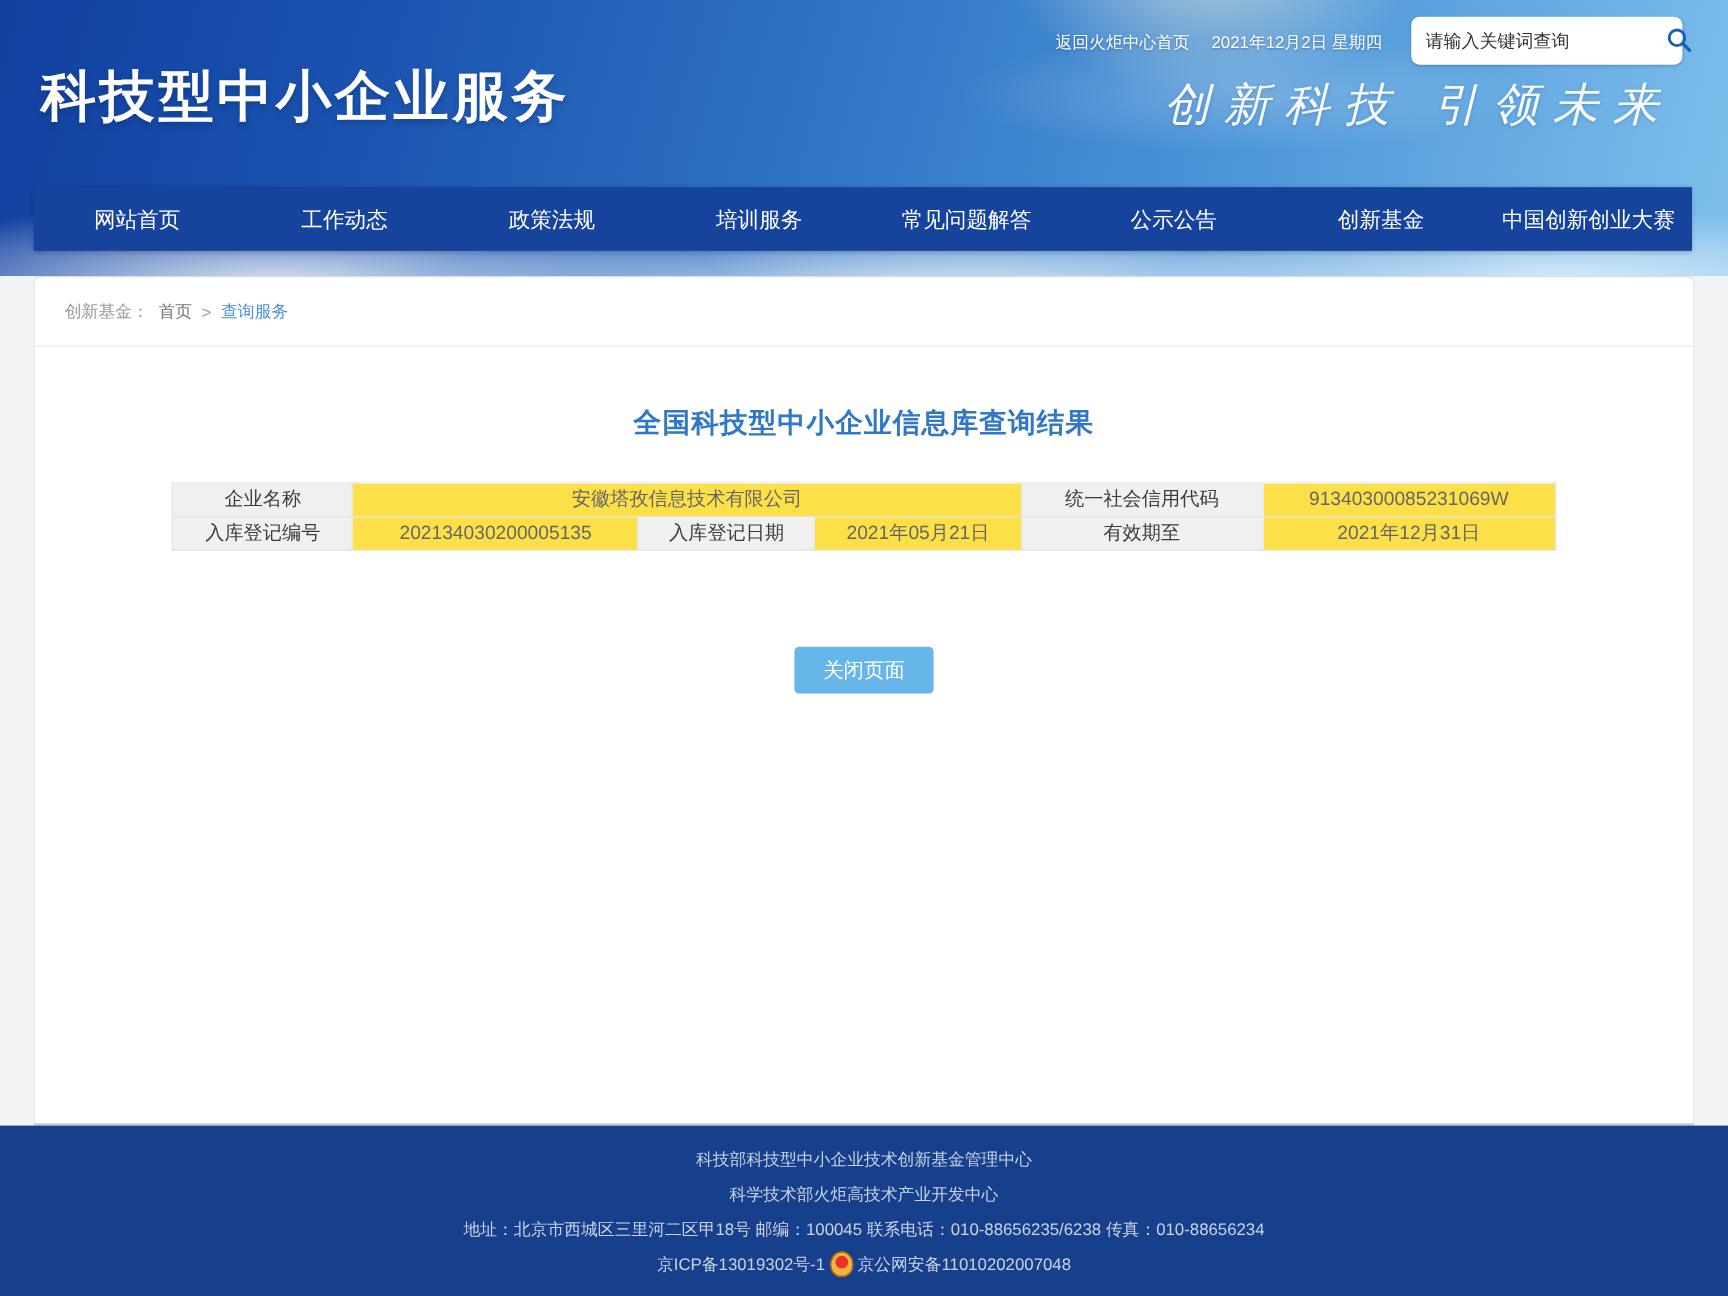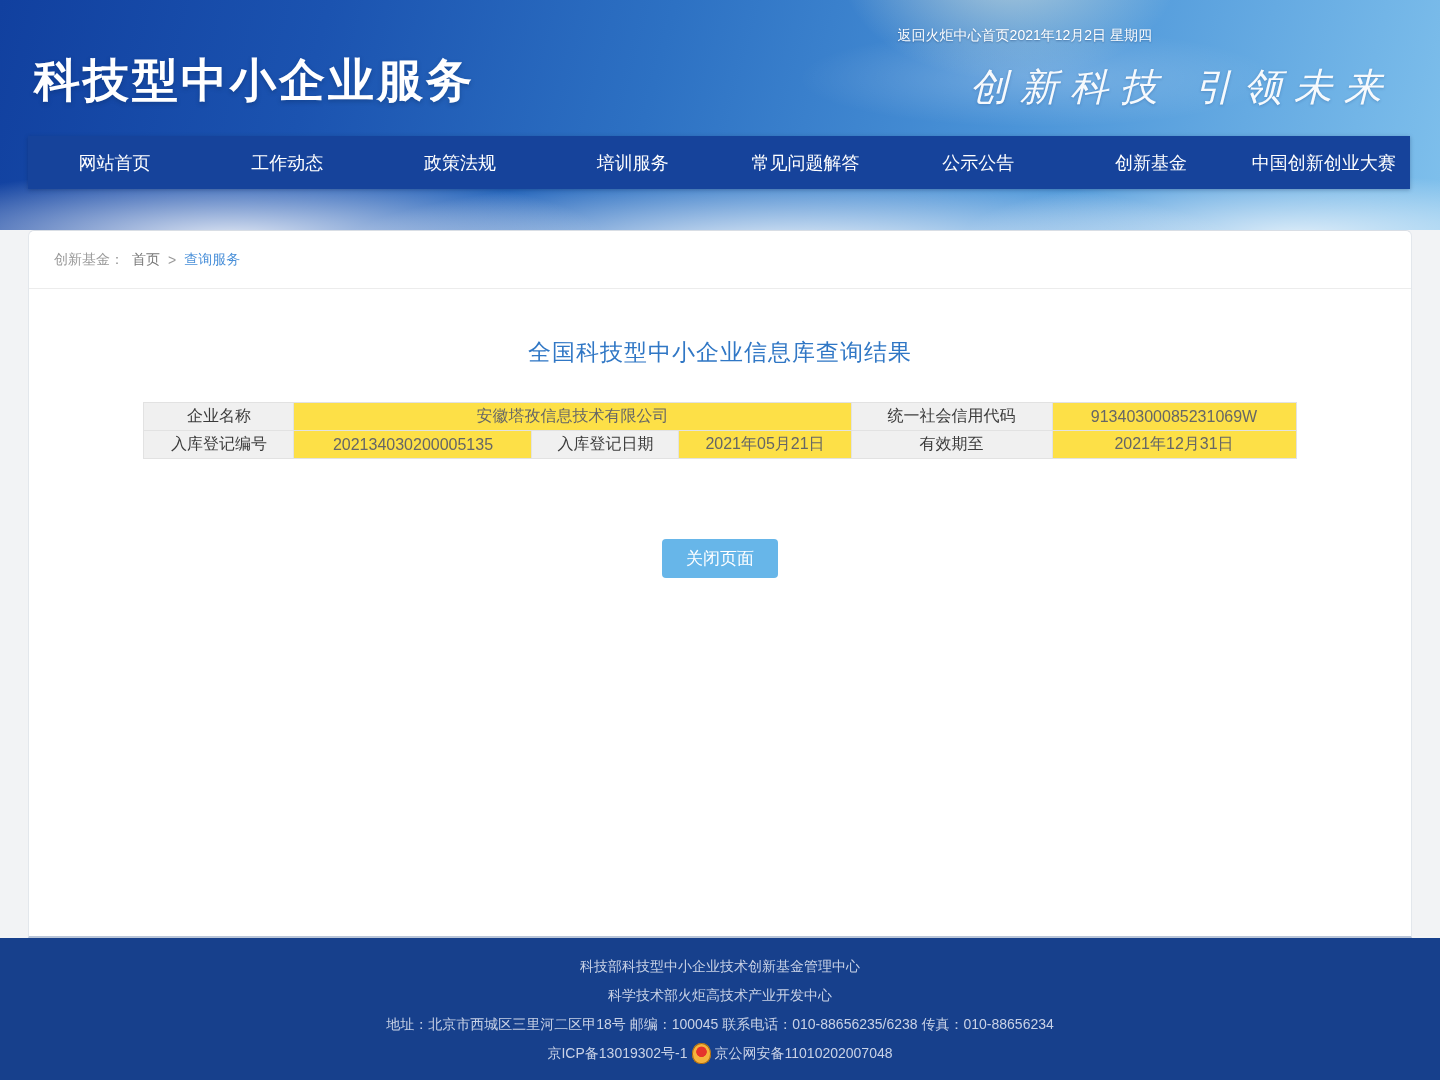--- a/index.html
+++ b/index.html
@@ -20,21 +20,21 @@
       linear-gradient(105deg, #11409f 0%, #1b53b0 22%, #2d71c3 45%, #4b94d8 70%, #7fc0ec 100%);
   }
   .site-title {
     position: absolute; left: 34px; top: 50px;
     font-family: "DejaVu Serif", "Liberation Serif", serif;
     font-size: 46px; font-weight: bold; color: #ffffff;
     letter-spacing: 3px; text-shadow: 0 2px 4px rgba(10,40,90,0.35);
   }
   .top-links {
     position: absolute; top: 27px; right: 288px;
-    display: flex; align-items: center; 
+    display: flex; align-items: center; gap: 18px;
     color: #ffffff; font-size: 14px; text-shadow: 0 1px 2px rgba(10,40,90,0.4);
   }
   .top-links .lnk { cursor: pointer; text-decoration: none; color: #ffffff; }
   .search-box {
     position: absolute; top: 14px; right: 38px;
     width: 226px; height: 40px; background: #ffffff;
     border-radius: 7px; display: flex; align-items: center;
     padding: 0 8px 0 12px; box-shadow: 0 1px 3px rgba(10,40,90,0.25);
   }
   .search-box input {
@@ -46,21 +46,21 @@
   .search-btn { width: 30px; height: 30px; border: none; background: transparent; cursor: pointer; display:flex; align-items:center; justify-content:center; }
   .slogan {
     position: absolute; top: 62px; right: 46px;
     font-family: "DejaVu Serif", "Liberation Serif", serif;
     font-style: italic; font-size: 38px; color: rgba(255,255,255,0.95);
     letter-spacing: 12px; text-shadow: 0 1px 3px rgba(30,70,130,0.3);
     white-space: nowrap;
   }
   
   .nav {
-    position: absolute; left: 28px; top: 136px;
+    position: absolute; left: 28px; top: 156px;
     width: 1382px; height: 53px;
     background: #16439b;
     display: flex; align-items: stretch;
     box-shadow: 0 1px 4px rgba(10,30,70,0.3);
   }
   .nav-item {
     flex: 1; display: flex; align-items: center; justify-content: center;
     color: #ffffff; font-size: 18px; cursor: pointer; white-space: nowrap;
   }
   
@@ -74,21 +74,21 @@
   .breadcrumb-bar {
     height: 58px; display: flex; align-items: center;
     padding-left: 25px; border-bottom: 1px solid #ececec;
     font-size: 14px; color: #999;
   }
   .breadcrumb-bar .crumb-sep { margin: 0 8px; color: #999; }
   .crumb-home { color: #777; cursor: pointer; margin-left: 8px; }
   .crumb-current { color: #4a90d9; cursor: pointer; }
   .page-title {
     margin-top: 48px; text-align: center;
-    font-size: 23px; font-weight: normal; color: #3077c5;
+    font-size: 23px; font-weight: bold; color: #3077c5;
     letter-spacing: 1px;
   }
   
   table.result {
     width: 1152px; margin: 34px auto 0; border-collapse: collapse;
     table-layout: fixed;
   }
   table.result td {
     border: 1px solid #e2e2e2; height: 28px;
     text-align: center; font-size: 16px; vertical-align: middle;
@@ -129,20 +129,31 @@
 <body>
 
 <div class="header">
   <div class="site-title">科技型中小企业服务</div>
 
   <div class="top-links">
     <span class="lnk">返回火炬中心首页</span>
     <span>2021年12月2日 星期四</span>
   </div>
 
+  <div class="search-box">
+    <input type="text" placeholder="请输入关键词查询" style="">
+    <button class="search-btn">
+      <span>
+        <svg width="24" height="24" viewBox="0 0 24 24" fill="none">
+          <circle cx="10.5" cy="10.5" r="6.5" stroke="#1b5fae" stroke-width="2.4"></circle>
+          <line x1="15.5" y1="15.5" x2="21" y2="21" stroke="#1b5fae" stroke-width="2.8" stroke-linecap="round"></line>
+        </svg>
+      </span>
+    </button>
+  </div>
 
   <div class="slogan">创新科技 引领未来</div>
 
   <div class="nav">
       <div class="nav-item">网站首页</div>
       <div class="nav-item">工作动态</div>
       <div class="nav-item">政策法规</div>
       <div class="nav-item">培训服务</div>
       <div class="nav-item">常见问题解答</div>
       <div class="nav-item">公示公告</div>

